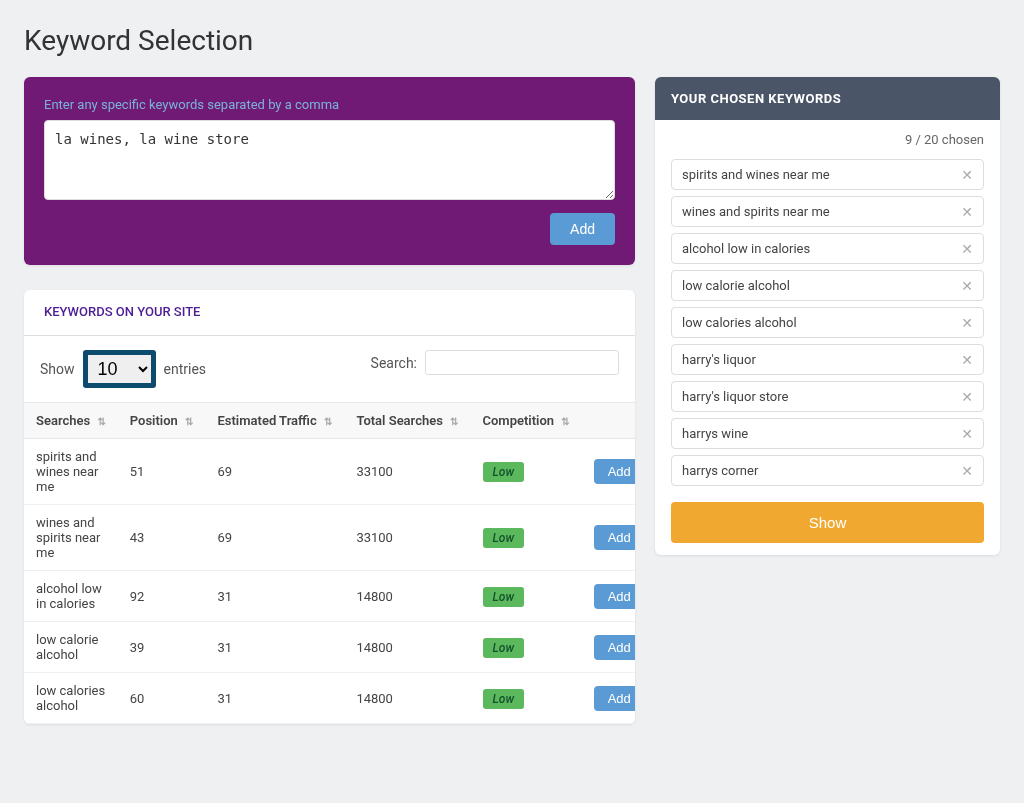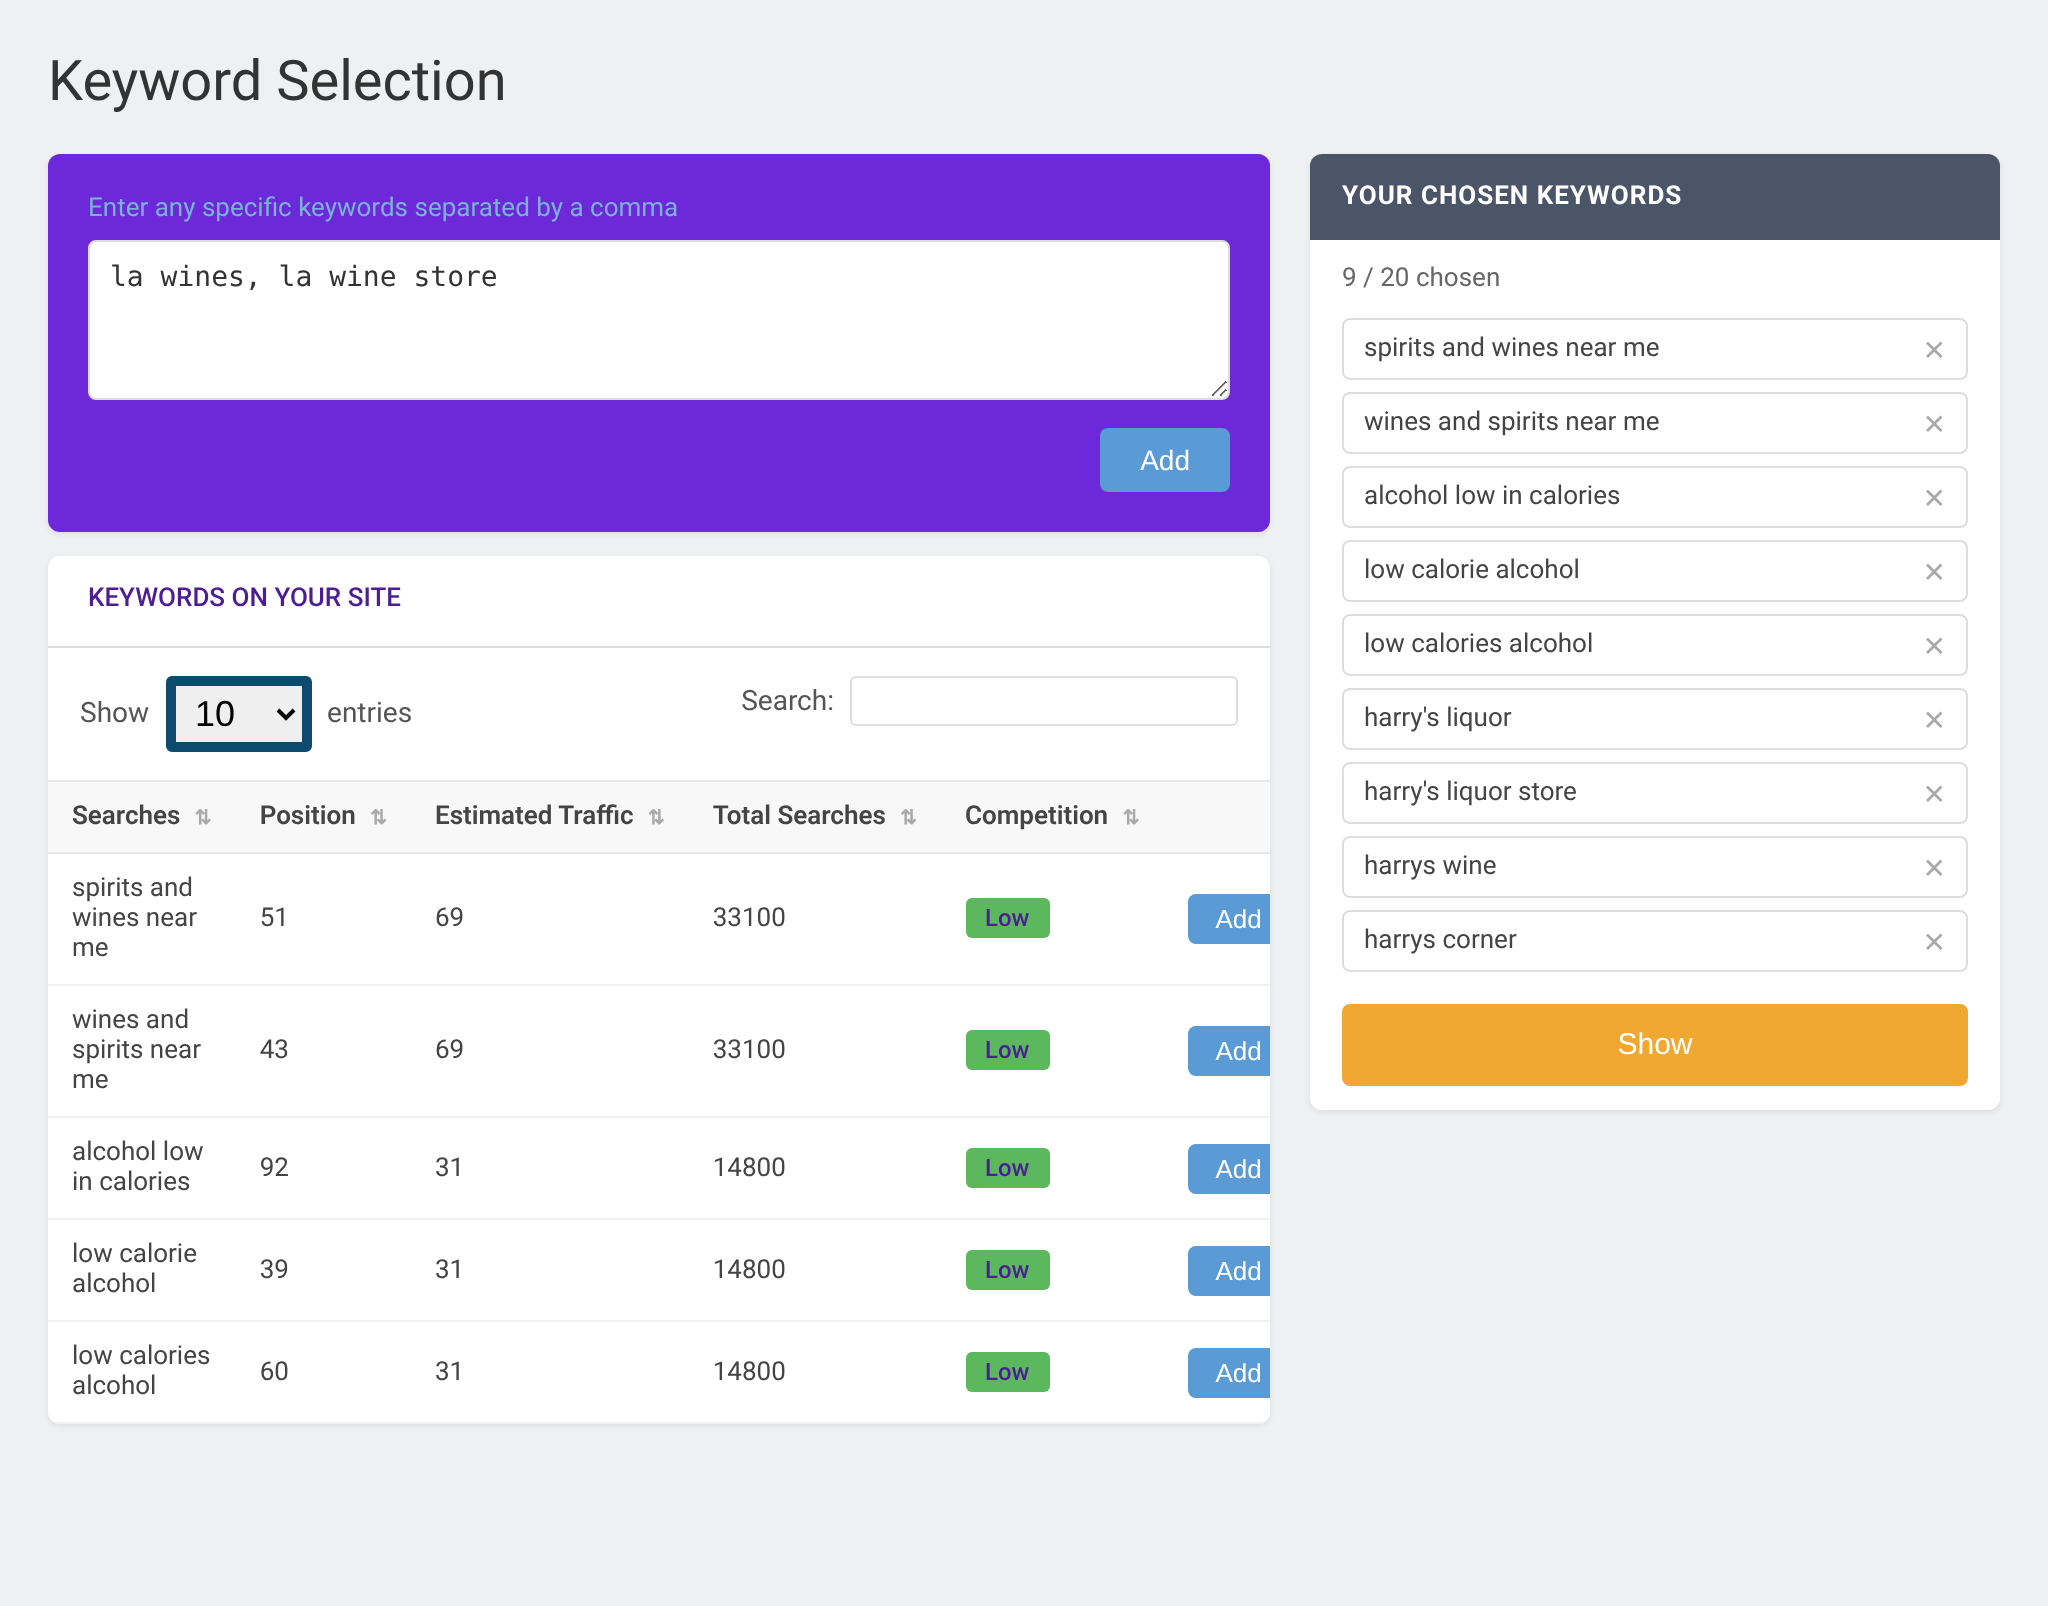--- a/index.html
+++ b/index.html
@@ -25,24 +25,24 @@
       flex: 1;
       min-width: 0;
     }
     .right-panel {
       width: 345px;
       flex-shrink: 0;
     }
 
     
     .input-card {
-      background: #6d28d9;
+      background: #701a75;
       border-radius: 6px;
       padding: 20px;
-      margin-bottom: 12px;
+      margin-bottom: 25px;
       box-shadow: 0 1px 3px rgba(0,0,0,0.08);
     }
     .input-card label {
       display: block;
       color: #7bb3d8;
       font-size: 13px;
       margin-bottom: 8px;
     }
     .input-card textarea {
       width: 100%;
@@ -152,25 +152,26 @@
     }
     .kw-table td {
       padding: 10px 12px;
       border-bottom: 1px solid #f0f0f0;
       font-size: 13px;
       color: #444;
       vertical-align: middle;
     }
     .badge-low {
       background: #5cb85c;
-      color: #4c1d95;
+      color: #14532d;
       border-radius: 3px;
       padding: 3px 10px;
       font-size: 12px;
       font-weight: 500;
+      font-style: italic;
     }
     .btn-add-row {
       background: #5b9bd5;
       color: #fff;
       border: none;
       border-radius: 4px;
       padding: 5px 14px;
       cursor: pointer;
       font-size: 13px;
     }
@@ -188,21 +189,21 @@
       padding: 14px 16px;
       font-size: 13px;
       font-weight: 700;
       letter-spacing: 0.5px;
       text-transform: uppercase;
     }
     .chosen-body {
       padding: 12px 16px;
     }
     .chosen-count {
-      text-align: left;
+      text-align: right;
       color: #666;
       font-size: 13px;
       margin-bottom: 12px;
     }
     .chosen-kw-list {
       display: flex;
       flex-direction: column;
       gap: 6px;
       margin-bottom: 16px;
     }

